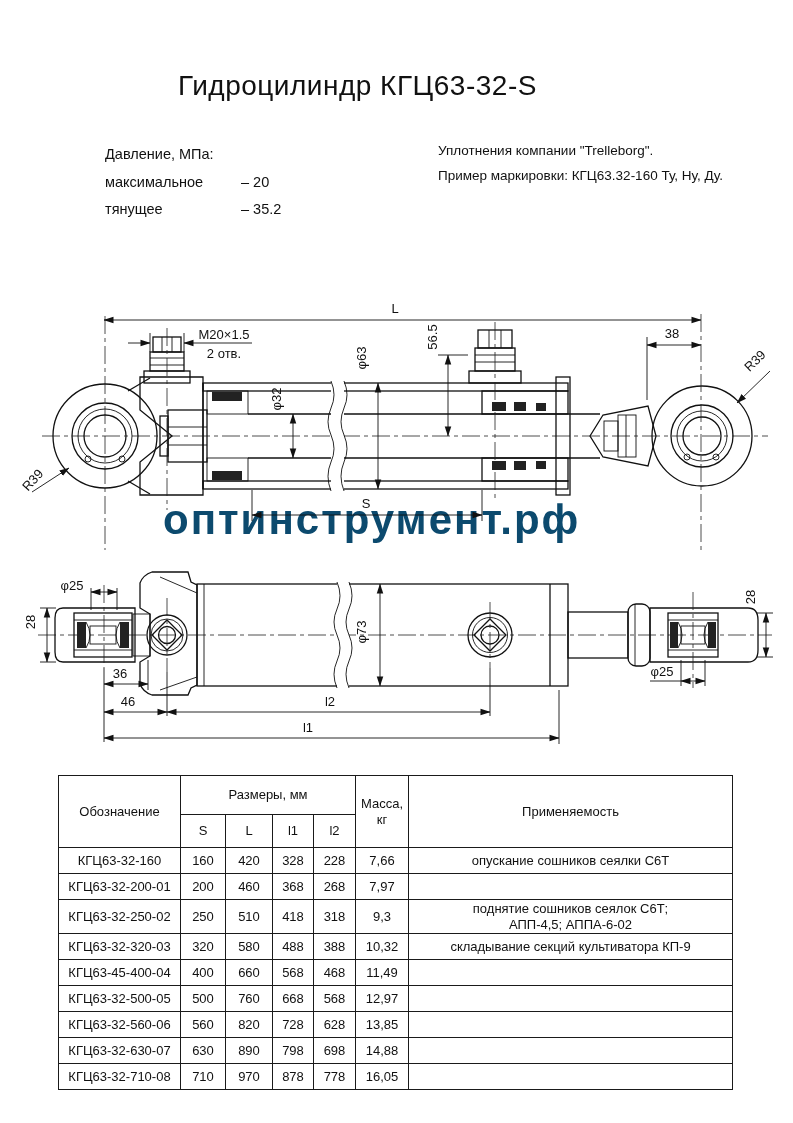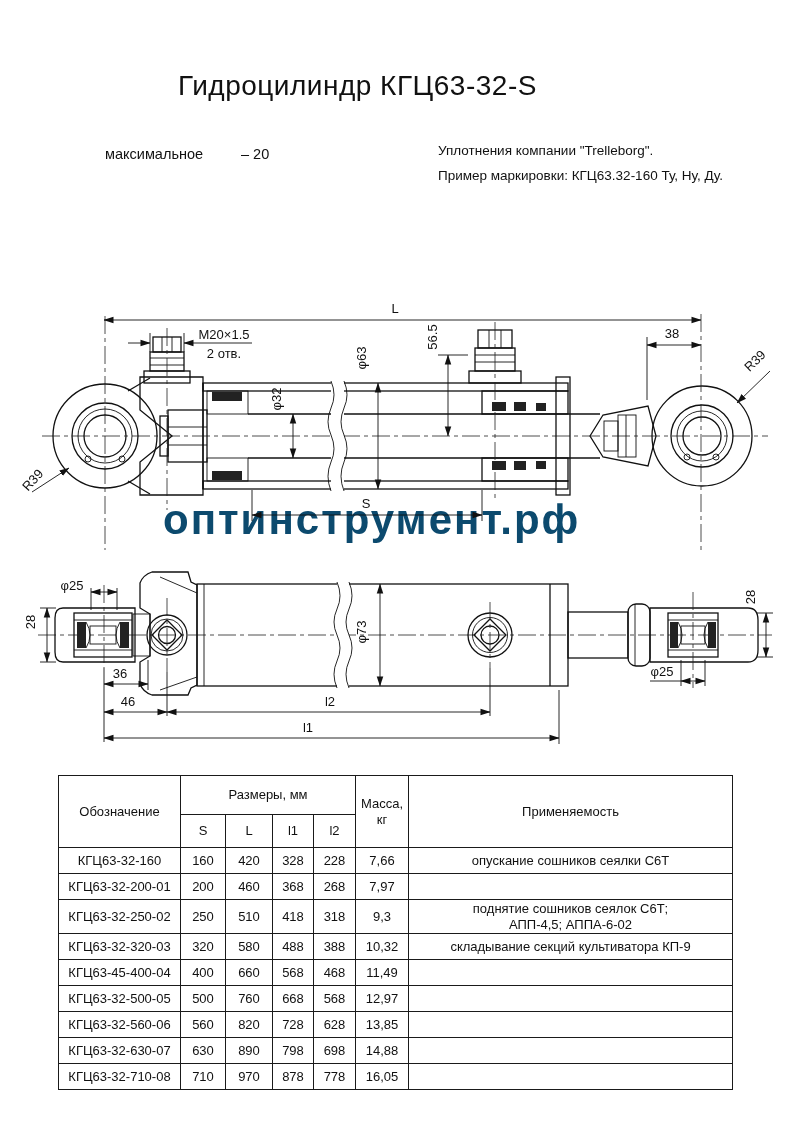--- a/index.html
+++ b/index.html
@@ -28,22 +28,26 @@
   tr.data-row td{height:23px;}
   tr.h1 th{height:36px;}
   tr.h2 th{height:30px;}
 </style>
 </head>
 <body>
 
 <div class="page-title">Гидроцилиндр КГЦ63-32-S</div>
 
 <div class="specs">
+  <div>Давление, МПа:</div>
   <div>
     <span class="spec-label">максимальное</span><span>– 20</span>
+  </div>
+  <div>
+    <span class="spec-label">тянущее</span><span>– 35.2</span>
   </div>
 </div>
 
 <div class="notes">
   <div>Уплотнения компании "Trelleborg".</div>
   <div>Пример маркировки: КГЦ63.32-160 Ту, Ну, Ду.</div>
 </div>
 
 <div class="watermark">оптинструмент.рф</div>
 

